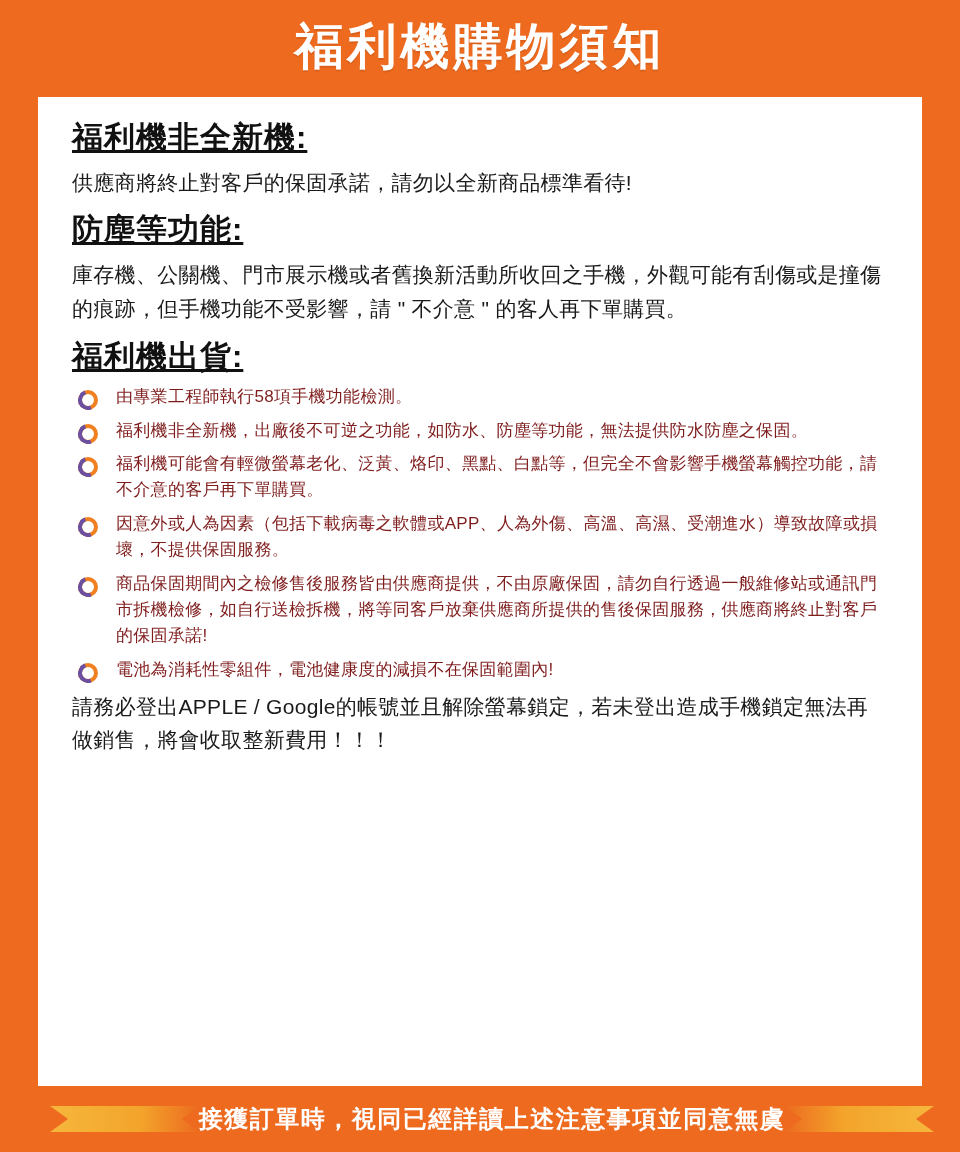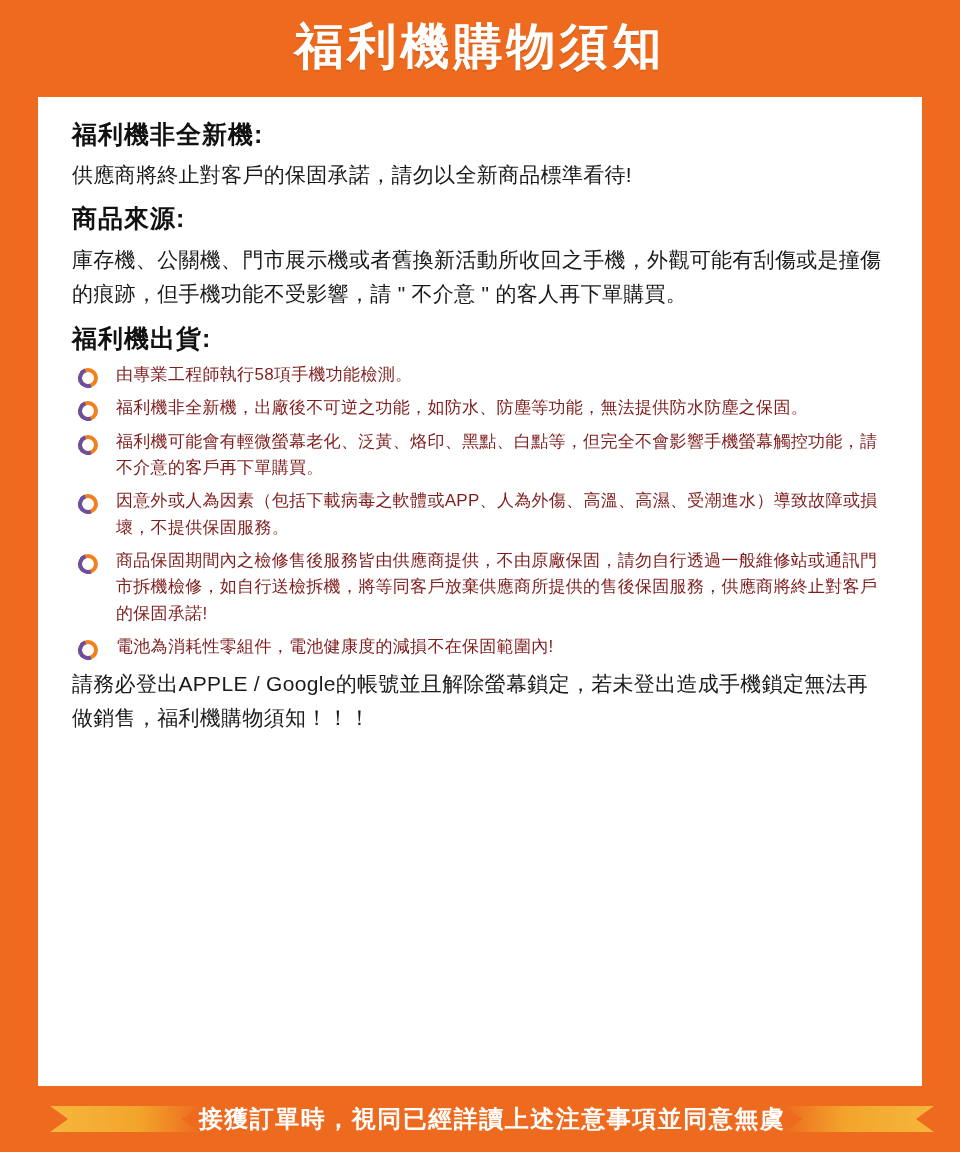--- a/index.html
+++ b/index.html
@@ -40,25 +40,26 @@
     width: 884px;
     background: #FFFFFF;
     box-sizing: border-box;
     padding: 22px 34px 26px 34px;
     flex: 0 0 auto;
     height: 1010px;
     overflow: hidden;
   }
   h2.section-head {
     margin: 0 0 8px 0;
-    font-size: 25px;
+    font-size: 31px;
     font-weight: bold;
     color: #111111;
     letter-spacing: 1px;
     line-height: 1.25;
+    text-decoration: underline;
   }
   .sec-source h2.section-head,
   .sec-shipping h2.section-head,
   .sec-return h2.section-head {
     margin-top: 12px;
   }
   p.body-text {
     margin: 0 0 4px 0;
     font-size: 21px;
     color: #1a1a1a;
@@ -162,21 +163,21 @@
   <div class="banner-title">福利機購物須知</div>
 
   <div class="card">
 
     <section class="sec-notnew">
       <h2 class="section-head">福利機非全新機:</h2>
       <p class="body-text">供應商將終止對客戶的保固承諾，請勿以全新商品標準看待!</p>
     </section>
 
     <section class="sec-source">
-      <h2 class="section-head">商品來源:</h2>
+      <h2 class="section-head">防塵等功能:</h2>
       <p class="body-text">庫存機、公關機、門市展示機或者舊換新活動所收回之手機，外觀可能有刮傷或是撞傷的痕跡，但手機功能不受影響，請 " 不介意 " 的客人再下單購買。</p>
     </section>
 
     <section class="sec-shipping">
       <h2 class="section-head">福利機出貨:</h2>
       <ul class="bullets">
         <li>
           <span class="bullet-mark"></span>
           <span>由專業工程師執行58項手機功能檢測。</span>
         </li>
@@ -197,21 +198,21 @@
           <span>商品保固期間內之檢修售後服務皆由供應商提供，不由原廠保固，請勿自行透過一般維修站或通訊門市拆機檢修，如自行送檢拆機，將等同客戶放棄供應商所提供的售後保固服務，供應商將終止對客戶的保固承諾!</span>
         </li>
         <li>
           <span class="bullet-mark"></span>
           <span>電池為消耗性零組件，電池健康度的減損不在保固範圍內!</span>
         </li>
       </ul>
     </section>
 
     <section class="sec-return">
-      <p class="body-text">請務必登出APPLE / Google的帳號並且解除螢幕鎖定，若未登出造成手機鎖定無法再做銷售，福利機購物須知！！！</p>
+      <p class="body-text">請務必登出APPLE / Google的帳號並且解除螢幕鎖定，若未登出造成手機鎖定無法再做銷售，將會收取整新費用！！！</p>
     </section>
 
   </div>
 
   <div class="footer-bar">
     <div class="footer-inner">
       <span class="ribbon-left"></span>
       <span class="footer-text">接獲訂單時，視同已經詳讀上述注意事項並同意無虞</span>
       <span class="ribbon-right"></span>
     </div>

